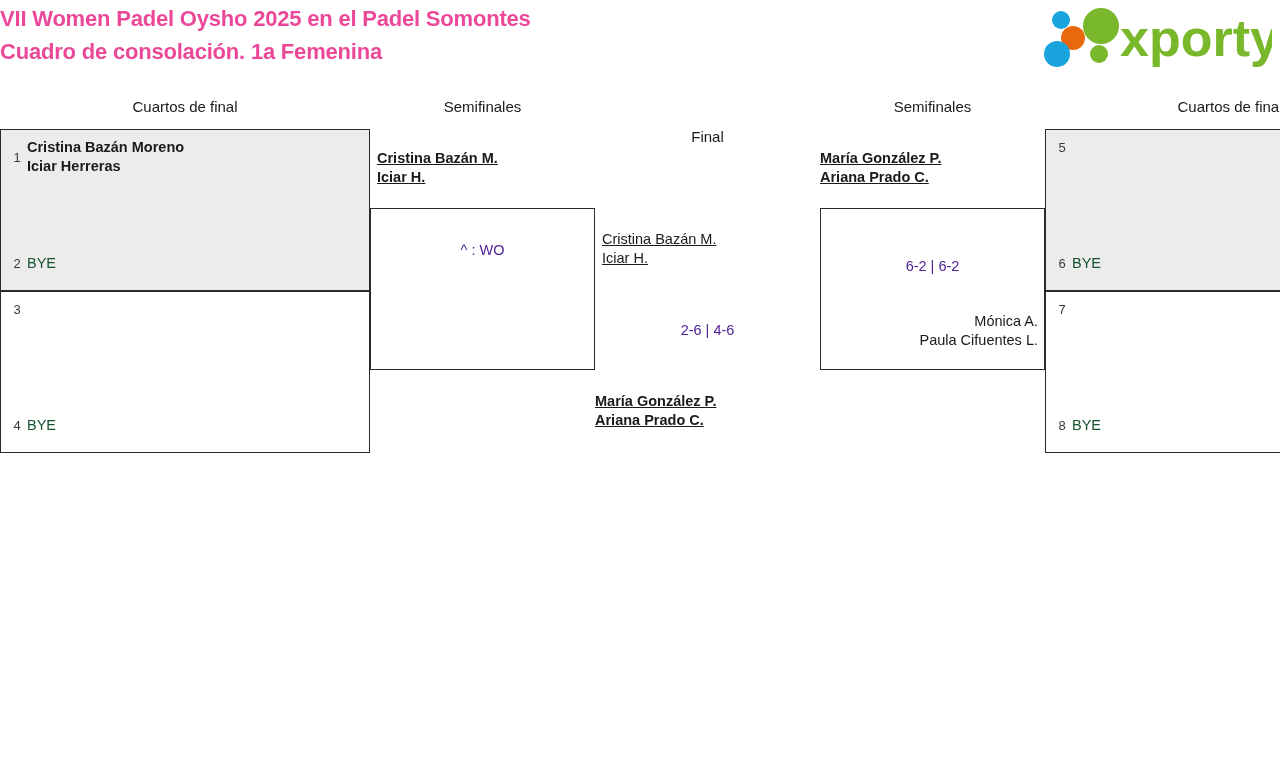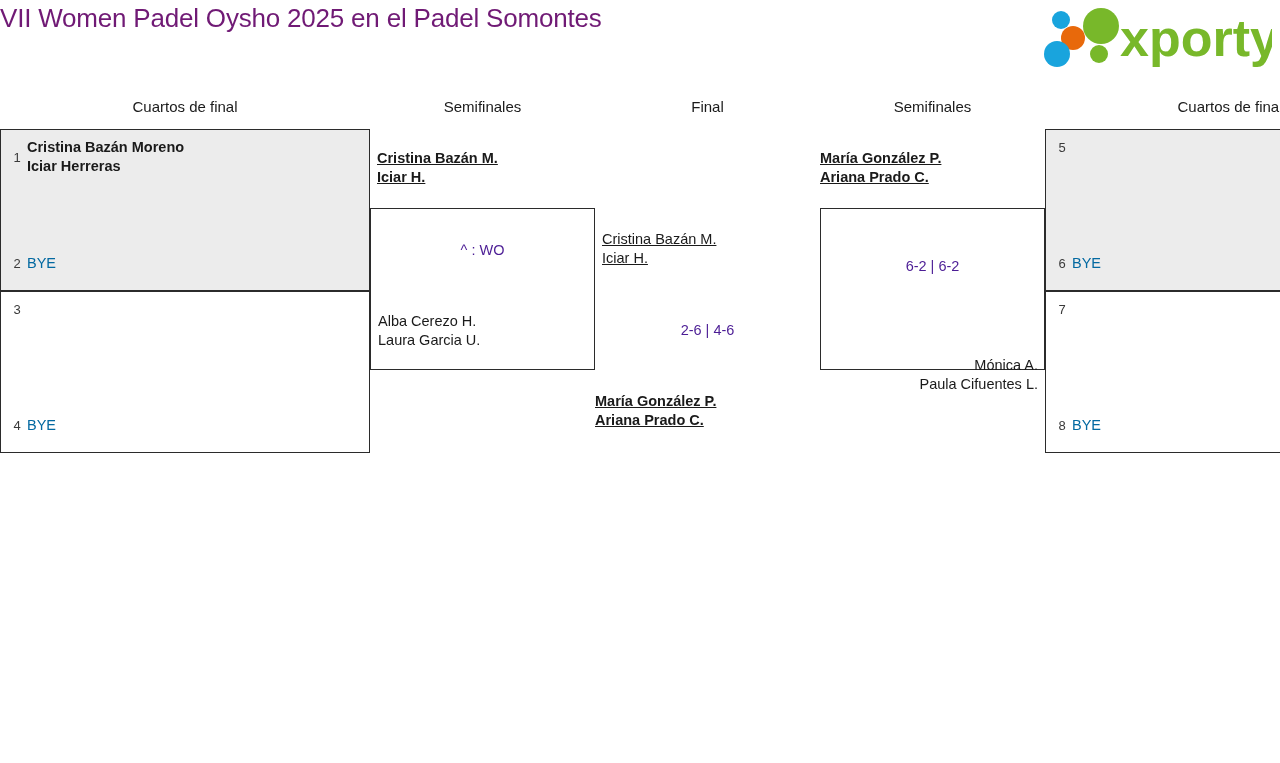--- a/index.html
+++ b/index.html
@@ -17,25 +17,25 @@
     position: absolute;
     top: 0; left: 0;
     width: 1280px; height: 88px;
   }
   .title-block {
     position: absolute;
     left: 0; top: 2px;
     width: 760px;
   }
   .title-line {
-    font-size: 26px;
+    font-size: 22px;
     line-height: 33px;
-    font-weight: 400;
+    font-weight: 700;
     letter-spacing: -0.2px;
-    color: #701a75;
+    color: #ec4899;
     white-space: nowrap;
   }
 
   
   .logo {
     position: absolute;
     right: 8px; top: 4px;
     width: 232px; height: 66px;
   }
   .logo svg { display: block; }
@@ -78,24 +78,24 @@
     color: #3a3a3a;
     width: 20px;
     flex: 0 0 20px;
     text-align: center;
     align-self: center;
   }
   .names {
     display: flex;
     flex-direction: column;
   }
-  .names.right-align { text-align: right; align-items: flex-end; margin-top: 44px; }
+  .names.right-align { text-align: right; align-items: flex-end; }
   .nm { white-space: nowrap; }
   .win .nm { font-weight: bold; }
-  .bye { color: #0369a1; font-size: 14.5px; white-space: nowrap; }
+  .bye { color: #14532d; font-size: 14.5px; white-space: nowrap; }
 
   .score {
     position: absolute;
     font-size: 14.5px;
     color: #4c1d95;
     text-align: center;
     white-space: nowrap;
   }
 
   
@@ -107,37 +107,38 @@
   }
   .float-names.right-align { text-align: left; }
   .float-names.win .nm { font-weight: bold; }
 </style>
 </head>
 <body>
 
 <div class="page-header">
   <div class="title-block">
     <div class="title-line">VII Women Padel Oysho 2025 en el Padel Somontes</div>
+    <div class="title-line">Cuadro de consolación. 1a Femenina</div>
   </div>
 
   <div class="logo">
     <svg width="232" height="66" viewBox="0 0 232 66" xmlns="http://www.w3.org/2000/svg">
       <circle cx="21" cy="16" r="9" fill="#19a4dd"></circle>
       <circle cx="33" cy="34" r="12" fill="#e8690b"></circle>
       <circle cx="17" cy="50" r="13" fill="#19a4dd"></circle>
       <circle cx="61" cy="22" r="18" fill="#78b82a"></circle>
       <circle cx="59" cy="50" r="9" fill="#78b82a"></circle>
       <text x="80" y="52" font-family="Liberation Sans, sans-serif" font-size="52" font-weight="bold" fill="#78b82a">xporty</text>
     </svg>
   </div>
 </div>
 
 <div class="col-header" style="left:0px;   width:370px;">Cuartos de final</div>
 <div class="col-header" style="left:370px; width:225px;">Semifinales</div>
-<div class="col-header" style="left:595px; width:225px;">Final</div>
+<div class="col-header" style="left:595px; width:225px;margin-top:30px;">Final</div>
 <div class="col-header" style="left:820px; width:225px;">Semifinales</div>
 <div class="col-header" style="left:1045px;width:370px;">Cuartos de final</div>
 
 <div class="bracket">
 
   <div class="match-box shaded" style="left:0px; top:129px; width:370px; height:162px;">
     <div class="slot left win" style="top:8px;">
       <span class="seed">1</span>
       <span class="names">
         <span class="nm">Cristina Bazán Moreno</span>
@@ -160,26 +161,20 @@
     </div>
   </div>
 
   <div class="float-names win" style="left:377px; top:149px;">
     <div class="nm">Cristina Bazán M.</div>
     <div class="nm">Iciar H.</div>
   </div>
 
   <div class="match-box" style="left:370px; top:208px; width:225px; height:162px;">
     <div class="score" style="left:0; top:33px; width:100%;">^ : WO</div>
-    <div class="slot left" style="top:103px;">
-      <span class="names" style="padding-left:1px;">
-        <span class="nm">Alba Cerezo H.</span>
-        <span class="nm">Laura Garcia U.</span>
-      </span>
-    </div>
   </div>
 
   <div class="float-names" style="left:602px; top:230px;">
     <div class="nm">Cristina Bazán M.</div>
     <div class="nm">Iciar H.</div>
   </div>
 
   <div class="score" style="left:595px; top:322px; width:225px;">2-6 | 4-6</div>
 
   <div class="float-names right-align win" style="left:595px; top:392px; width:220px;">

